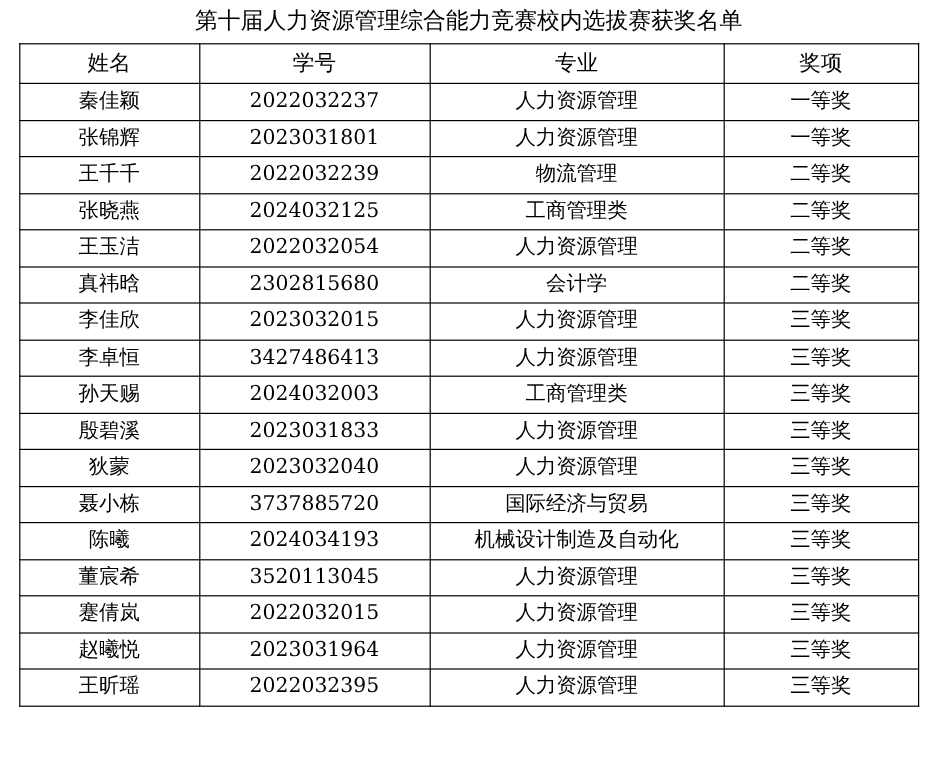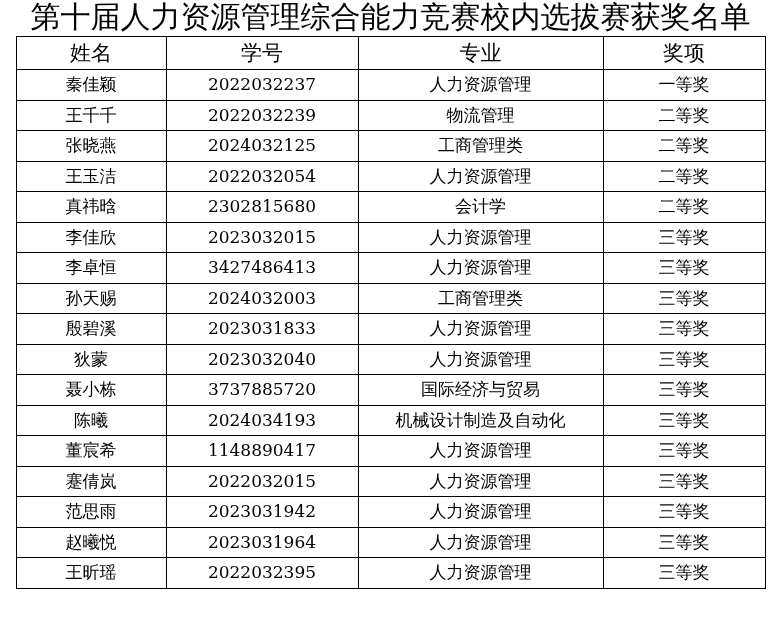--- a/index.html
+++ b/index.html
@@ -14,21 +14,21 @@
     color: #000000;
     overflow: hidden;
   }
   .page {
     width: 781px;
     box-sizing: border-box;
     padding: 0;
   }
   .doc-title {
     text-align: center;
-    font-size: 30px;
+    font-size: 19px;
     line-height: 32px;
     font-weight: 400;
     letter-spacing: 0px;
     padding: 1px 0 3px 0;
     white-space: nowrap;
   }
   table.award-table {
     border-collapse: collapse;
     table-layout: fixed;
     width: 749px;
@@ -37,21 +37,21 @@
   table.award-table td, table.award-table th {
     border: 1px solid #000000;
     text-align: center;
     vertical-align: middle;
     padding: 0;
     font-weight: 400;
     white-space: nowrap;
     overflow: hidden;
   }
   table.award-table thead th {
-    font-size: 21px;
+    font-size: 18px;
     height: 32px;
     line-height: 32px;
   }
   table.award-table tbody td {
     font-size: 17px;
     height: 29.5px;
     line-height: 29.5px;
   }
   col.c-name  { width: 150px; }
   col.c-id    { width: 192px; }
@@ -77,20 +77,26 @@
         <th>姓名</th>
         <th>学号</th>
         <th>专业</th>
         <th>奖项</th>
       </tr>
     </thead>
     <tbody id="table-body">
         <tr>
           <td>秦佳颖</td>
           <td>2022032237</td>
+          <td>人力资源管理</td>
+          <td>一等奖</td>
+        </tr>
+        <tr>
+          <td>张锦辉</td>
+          <td>2023031801</td>
           <td>人力资源管理</td>
           <td>一等奖</td>
         </tr>
         <tr>
           <td>王千千</td>
           <td>2022032239</td>
           <td>物流管理</td>
           <td>二等奖</td>
         </tr>
         <tr>
@@ -148,33 +154,27 @@
           <td>三等奖</td>
         </tr>
         <tr>
           <td>陈曦</td>
           <td>2024034193</td>
           <td>机械设计制造及自动化</td>
           <td>三等奖</td>
         </tr>
         <tr>
           <td>董宸希</td>
-          <td>1148890417</td>
+          <td>3520113045</td>
           <td>人力资源管理</td>
           <td>三等奖</td>
         </tr>
         <tr>
           <td>蹇倩岚</td>
           <td>2022032015</td>
-          <td>人力资源管理</td>
-          <td>三等奖</td>
-        </tr>
-        <tr>
-          <td>范思雨</td>
-          <td>2023031942</td>
           <td>人力资源管理</td>
           <td>三等奖</td>
         </tr>
         <tr>
           <td>赵曦悦</td>
           <td>2023031964</td>
           <td>人力资源管理</td>
           <td>三等奖</td>
         </tr>
         <tr>

